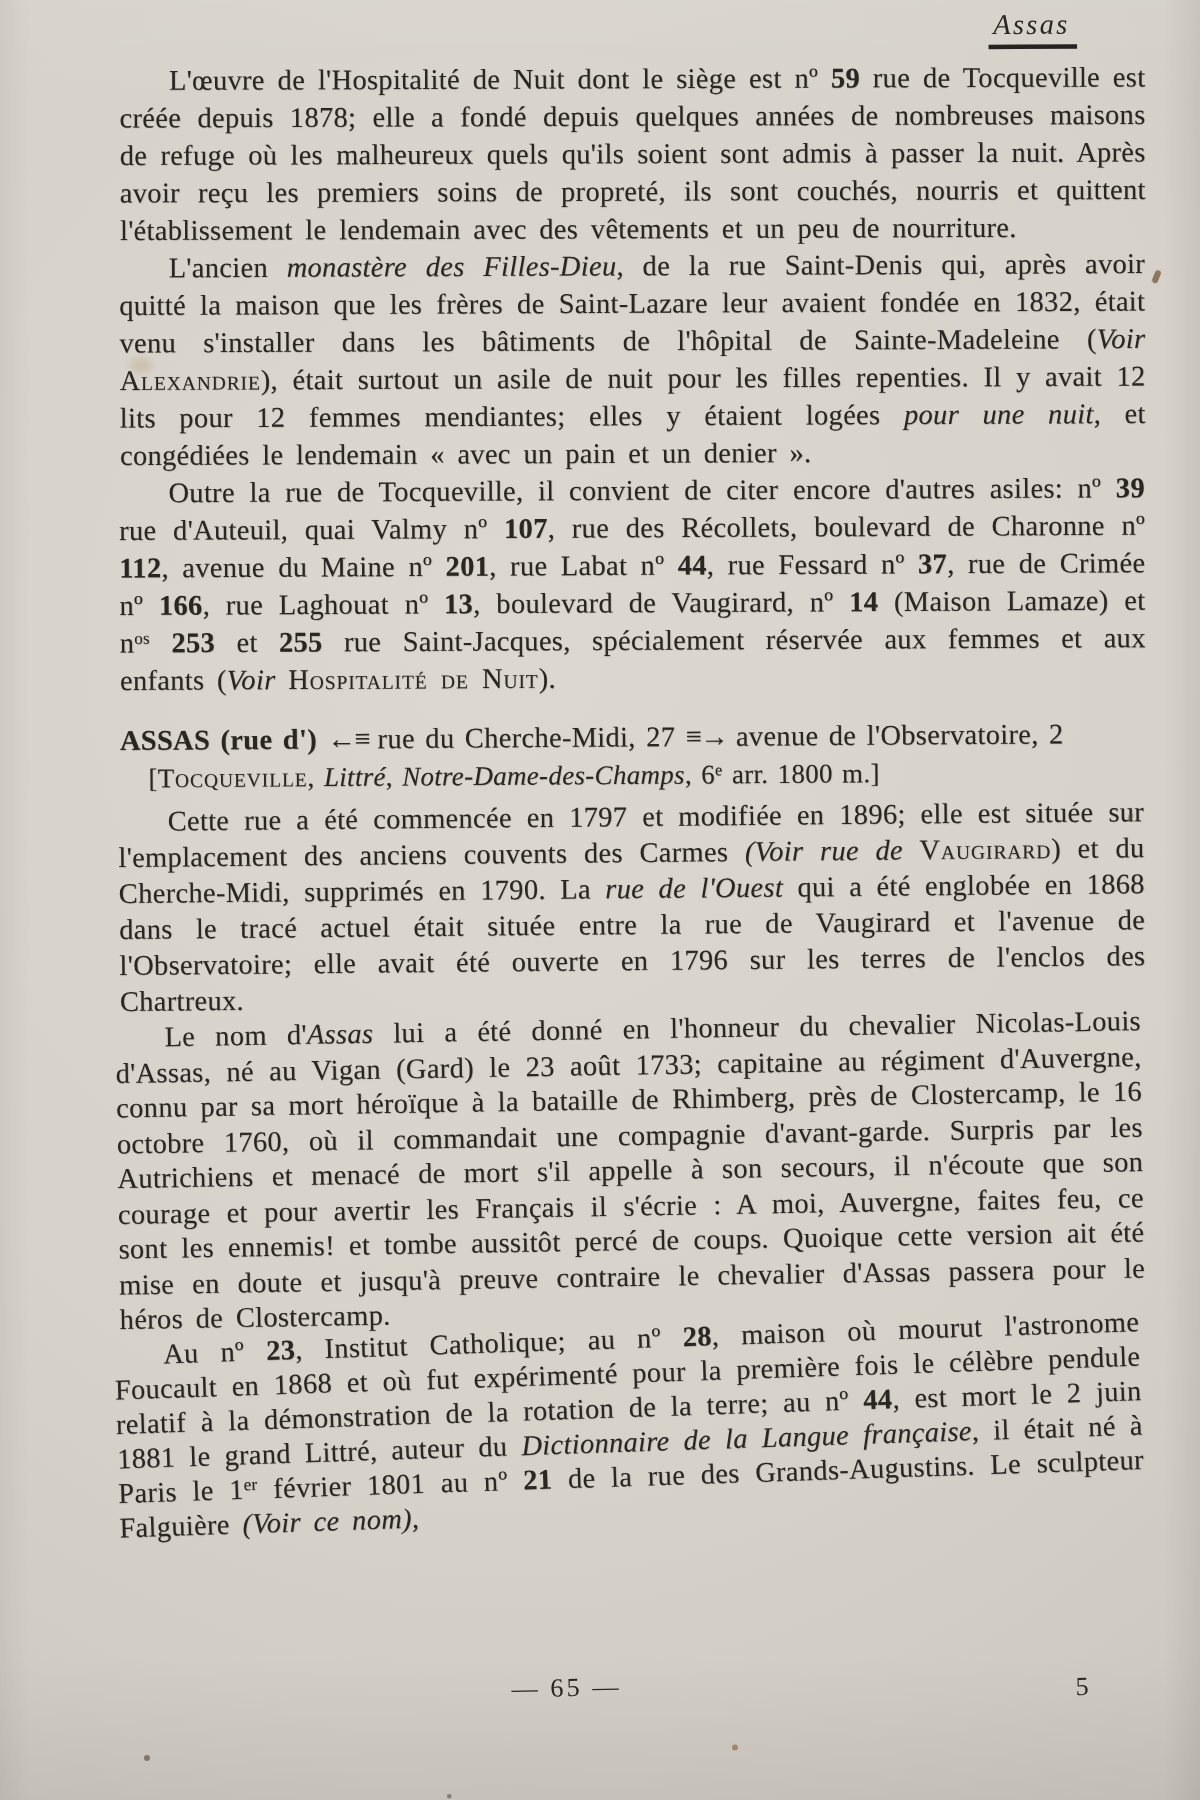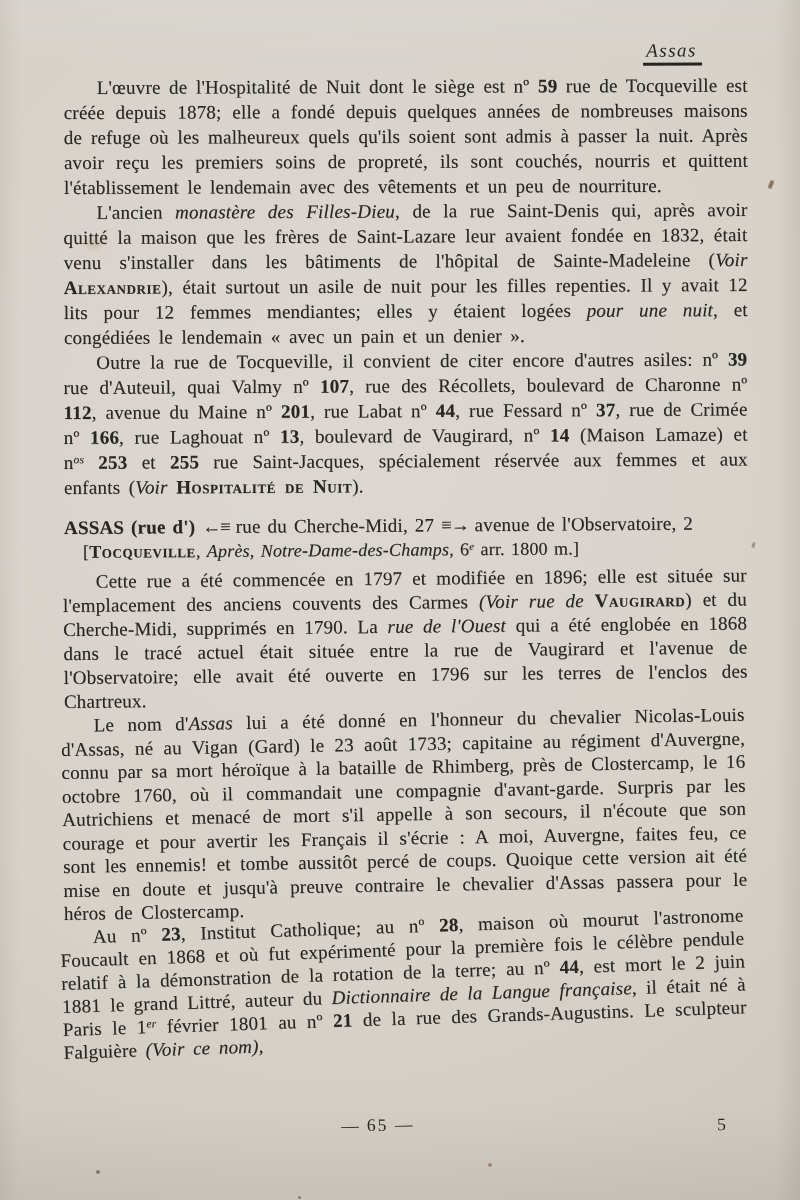--- a/index.html
+++ b/index.html
@@ -13,21 +13,21 @@
   .page{
     position:relative;width:800px;height:1200px;overflow:hidden;
     background:
       linear-gradient(90deg, rgba(80,72,60,0.07) 0%, rgba(80,72,60,0) 2.5%, rgba(80,72,60,0) 97%, rgba(80,72,60,0.10) 100%),
       linear-gradient(180deg, rgba(255,255,255,0.06) 0%, rgba(60,52,40,0) 6%, rgba(60,52,40,0) 92%, rgba(60,52,40,0.07) 100%),
       radial-gradient(ellipse 115% 85% at 42% 36%, var(--paper-light) 0%, var(--paper) 55%, var(--paper-dark) 100%);
     font-family:"Liberation Serif","DejaVu Serif",serif;
     color:var(--ink);
   }
   .content{
-    position:absolute;top:8px;left:64px;width:684px;margin-top:33px;
+    position:absolute;top:8px;left:80px;width:684px;
   }
   
   .running-head{
     text-align:right;
     padding-right:46px;
     height:34px;
     transform:rotate(-0.3deg);
   }
   .running-head .head-word{
     display:inline-block;
@@ -45,22 +45,22 @@
     text-align:justify;
     text-indent:33px;
     word-spacing:3.5px;
     letter-spacing:0.2px;
     text-shadow:0.3px 0.3px 0.6px rgba(42,38,33,0.38);
     transform-origin:0 100%;
   }
   .text-body p span{white-space:pre-wrap;}
   .b{font-weight:bold;}
   .i{font-style:italic;}
-  .sc{font-variant:small-caps;letter-spacing:0.6px;font-weight:bold;}
-  .sup{font-size:0.6em;vertical-align:0.5em;line-height:0;font-style:italic;}
+  .sc{font-variant:small-caps;letter-spacing:0.6px;}
+  .sup{font-size:0.6em;vertical-align:0.5em;line-height:0;}
   .sym{letter-spacing:-1px;}
 
   p[data-name="para-hospitalite"]{transform:rotate(-0.2deg);}
   p[data-name="para-filles-dieu"]{transform:rotate(-0.25deg);}
   p[data-name="para-autres-asiles"]{transform:rotate(-0.3deg);}
   p[data-name="entry-title"]{text-indent:0;margin-top:15px;transform:rotate(-0.4deg);word-spacing:2px;}
   p[data-name="entry-admin"]{text-indent:0;padding-left:19px;font-size:18px;text-align:left;transform:rotate(-0.4deg);word-spacing:1.5px;}
   p[data-name="para-historique"]{margin-top:5px;line-height:24px;transform:rotate(-0.55deg);}
   p[data-name="para-chevalier"]{line-height:23.5px;transform:rotate(-0.95deg);}
   p[data-name="para-habitants"]{line-height:23px;transform:rotate(-1.9deg);}
@@ -100,21 +100,21 @@
 <div class="page" data-name="book-page-scan">
   <div class="content" data-name="page-content">
     <div class="running-head" data-name="running-header">
       <span class="head-word" data-name="running-header-word">Assas</span>
     </div>
     <div class="text-body" data-name="text-body">
         <p data-name="para-hospitalite"><span>L'œuvre de l'Hospitalité de Nuit dont le siège est nº </span><span class="b">59</span><span> rue de Tocqueville est créée depuis 1878; elle a fondé depuis quelques années de nombreuses maisons de refuge où les malheureux quels qu'ils soient sont admis à passer la nuit. Après avoir reçu les premiers soins de propreté, ils sont couchés, nourris et quittent l'établissement le lendemain avec des vêtements et un peu de nourriture.</span></p>
         <p data-name="para-filles-dieu"><span>L'ancien </span><span class="i">monastère des Filles-Dieu</span><span>, de la rue Saint-Denis qui, après avoir quitté la maison que les frères de Saint-Lazare leur avaient fondée en 1832, était venu s'installer dans les bâtiments de l'hôpital de Sainte-Madeleine (</span><span class="i">Voir</span><span> </span><span class="sc">Alexandrie</span><span>), était surtout un asile de nuit pour les filles repenties. Il y avait 12 lits pour 12 femmes mendiantes; elles y étaient logées </span><span class="i">pour une nuit</span><span>, et congédiées le lendemain « avec un pain et un denier ».</span></p>
         <p data-name="para-autres-asiles"><span>Outre la rue de Tocqueville, il convient de citer encore d'autres asiles: nº </span><span class="b">39</span><span> rue d'Auteuil, quai Valmy nº </span><span class="b">107</span><span>, rue des Récollets, boulevard de Charonne nº </span><span class="b">112</span><span>, avenue du Maine nº </span><span class="b">201</span><span>, rue Labat nº </span><span class="b">44</span><span>, rue Fessard nº </span><span class="b">37</span><span>, rue de Crimée nº </span><span class="b">166</span><span>, rue Laghouat nº </span><span class="b">13</span><span>, boulevard de Vaugirard, nº </span><span class="b">14</span><span> (Maison Lamaze) et n</span><span class="sup">os</span><span> </span><span class="b">253</span><span> et </span><span class="b">255</span><span> rue Saint-Jacques, spécialement réservée aux femmes et aux enfants (</span><span class="i">Voir</span><span> </span><span class="sc">Hospitalité de Nuit</span><span>).</span></p>
         <p data-name="entry-title"><span class="b">ASSAS (rue d') </span><span class="sym">←≡ </span><span>rue du Cherche-Midi, 27 </span><span class="sym">≡→ </span><span>avenue de l'Observatoire, 2</span></p>
-        <p data-name="entry-admin"><span>[</span><span class="sc">Tocqueville</span><span>, </span><span class="i">Après</span><span>, </span><span class="i">Notre-Dame-des-Champs</span><span>, 6</span><span class="sup">e</span><span> arr. 1800 m.]</span></p>
+        <p data-name="entry-admin"><span>[</span><span class="sc">Tocqueville</span><span>, </span><span class="i">Littré</span><span>, </span><span class="i">Notre-Dame-des-Champs</span><span>, 6</span><span class="sup">e</span><span> arr. 1800 m.]</span></p>
         <p data-name="para-historique"><span>Cette rue a été commencée en 1797 et modifiée en 1896; elle est située sur l'emplacement des anciens couvents des Carmes </span><span class="i">(Voir rue de</span><span> </span><span class="sc">Vaugirard</span><span>) et du Cherche-Midi, supprimés en 1790. La </span><span class="i">rue de l'Ouest</span><span> qui a été englobée en 1868 dans le tracé actuel était située entre la rue de Vaugirard et l'avenue de l'Observatoire; elle avait été ouverte en 1796 sur les terres de l'enclos des Chartreux.</span></p>
         <p data-name="para-chevalier"><span>Le nom d'</span><span class="i">Assas</span><span> lui a été donné en l'honneur du chevalier Nicolas-Louis d'Assas, né au Vigan (Gard) le 23 août 1733; capitaine au régiment d'Auvergne, connu par sa mort héroïque à la bataille de Rhimberg, près de Clostercamp, le 16 octobre 1760, où il commandait une compagnie d'avant-garde. Surpris par les Autrichiens et menacé de mort s'il appelle à son secours, il n'écoute que son courage et pour avertir les Français il s'écrie : A moi, Auvergne, faites feu, ce sont les ennemis! et tombe aussitôt percé de coups. Quoique cette version ait été mise en doute et jusqu'à preuve contraire le chevalier d'Assas passera pour le héros de Clostercamp.</span></p>
         <p data-name="para-habitants"><span>Au nº </span><span class="b">23</span><span>, Institut Catholique; au nº </span><span class="b">28</span><span>, maison où mourut l'astronome Foucault en 1868 et où fut expérimenté pour la première fois le célèbre pendule relatif à la démonstration de la rotation de la terre; au nº </span><span class="b">44</span><span>, est mort le 2 juin 1881 le grand Littré, auteur du </span><span class="i">Dictionnaire de la Langue française</span><span>, il était né à Paris le 1</span><span class="sup">er</span><span> février 1801 au nº </span><span class="b">21</span><span> de la rue des Grands-Augustins. Le sculpteur Falguière </span><span class="i">(Voir ce nom),</span></p>
       </div>
   </div>
 
   <div class="footer" data-name="page-footer">
     <div class="folio" data-name="folio-number">— 65 —</div>
     <div class="signature" data-name="signature-mark">5</div>
   </div>

